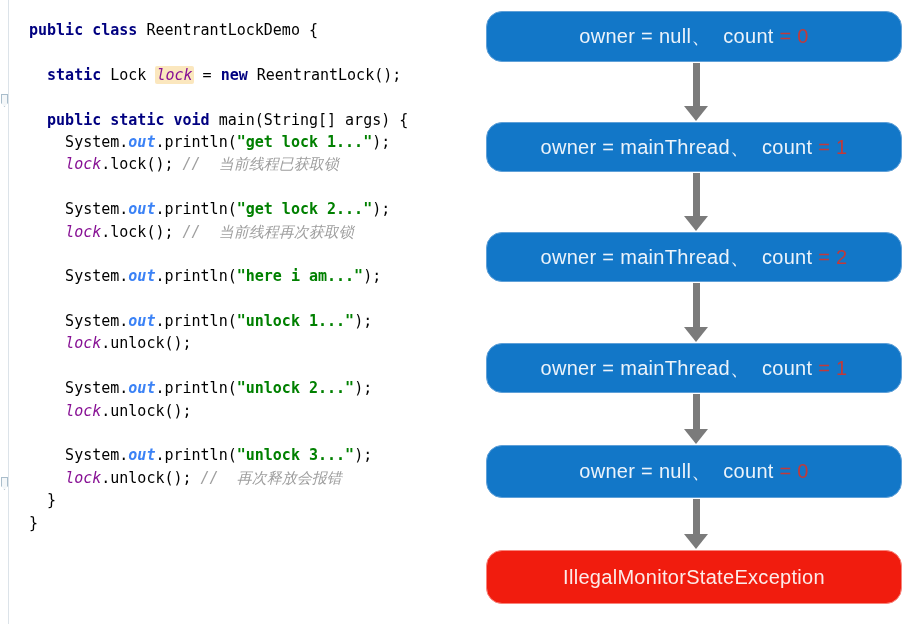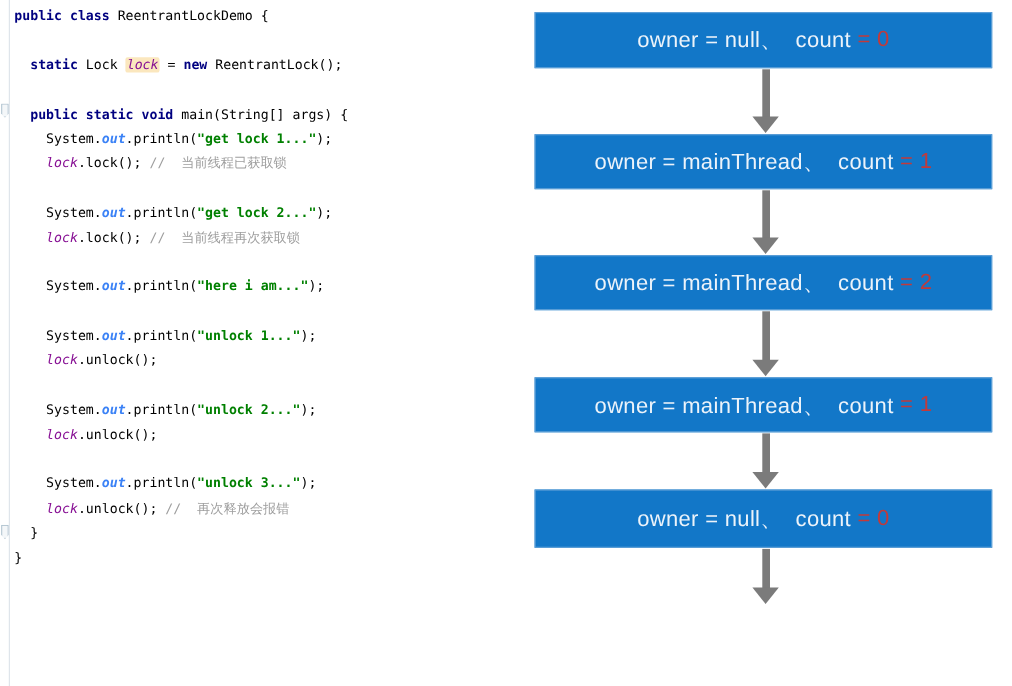--- a/index.html
+++ b/index.html
@@ -6,37 +6,37 @@
   .screen{position:relative;width:920px;height:624px;background:#ffffff;overflow:hidden;
           font-family:"Liberation Sans",sans-serif;}
 
   
   .editor{position:absolute;left:0;top:0;width:486px;height:624px;background:#ffffff;}
   .gutter-line{position:absolute;left:8px;top:0;bottom:0;width:1px;background:#DCE3E9;}
   .fold-marker{position:absolute;left:1px;width:7px;height:13px;background:#F4F7F9;
                border:1px solid #A9BDCB;box-sizing:border-box;
                clip-path:polygon(0 0,100% 0,100% 70%,50% 100%,0 70%);}
   .fm1{top:94px;} .fm2{top:477px;}
-  .code{position:absolute;left:13px;top:3px;margin:0;
+  .code{position:absolute;left:13px;top:3px;margin:16px;
         font-family:"DejaVu Sans Mono","Liberation Mono",monospace;
-        font-size:12px;line-height:22.4px;color:#000000;white-space:pre;}
+        font-size:15px;line-height:22.4px;color:#000000;white-space:pre;}
   .code-line{height:22.4px;}
   .tk-kw{color:#000080;font-weight:bold;}
   .tk-pl{color:#000000;}
   .tk-str{color:#008000;font-weight:bold;}
-  .tk-cmt{color:#9E9E9E;}
+  .tk-cmt{color:#9E9E9E;font-style:italic;}
   .tk-fld{color:#871094;font-style:italic;}
   .tk-out{color:#3b82f6;font-style:italic;font-weight:bold;}
   .tk-hl{color:#871094;font-style:italic;background:#FBE7BE;border-radius:2px;padding:0 1px;}
 
   
   .flow{position:absolute;left:486px;top:0;width:416px;height:624px;}
   .flow-node{position:absolute;left:0;width:416px;box-sizing:border-box;
              display:flex;align-items:center;justify-content:center;
-             font-size:20px;letter-spacing:.3px;white-space:pre;}
+             font-size:20px;letter-spacing:.3px;white-space:pre;border-radius:16px;}
   .node-blue{background:#1277C8;color:#ECF3FA;border:1px solid #5FA0D8;}
   .node-red{background:#F11C0E;color:#FCEBE9;border:1px solid #F8847B;}
   .lbl-red{color:#C23A3A;}
   .flow-arrow{position:absolute;left:198px;width:24px;}
   .flow-arrow .stem{position:absolute;left:8.5px;top:0;bottom:14px;width:7px;background:#7B7B7B;}
   .flow-arrow .head{position:absolute;left:0;bottom:0;width:0;height:0;
                     border-left:12px solid transparent;border-right:12px solid transparent;
                     border-top:15px solid #7B7B7B;}
 </style>
 </head>
@@ -68,14 +68,15 @@
       <div class="flow-node node-blue" style="top: 343px; height: 50px;"><span>owner = mainThread、  count </span><span class="lbl-red">= 1</span></div>
       <div class="flow-arrow" style="top: 394px; height: 50px;">
         <div class="stem"></div>
         <div class="head"></div>
       </div>
       <div class="flow-node node-blue" style="top: 445px; height: 53px;"><span>owner = null、  count </span><span class="lbl-red">= 0</span></div>
       <div class="flow-arrow" style="top: 499px; height: 50px;">
         <div class="stem"></div>
         <div class="head"></div>
       </div>
+      <div class="flow-node node-red" style="top: 550px; height: 54px;"><span>IllegalMonitorStateException</span></div>
     </div>
 </div>
 
 </body></html>

